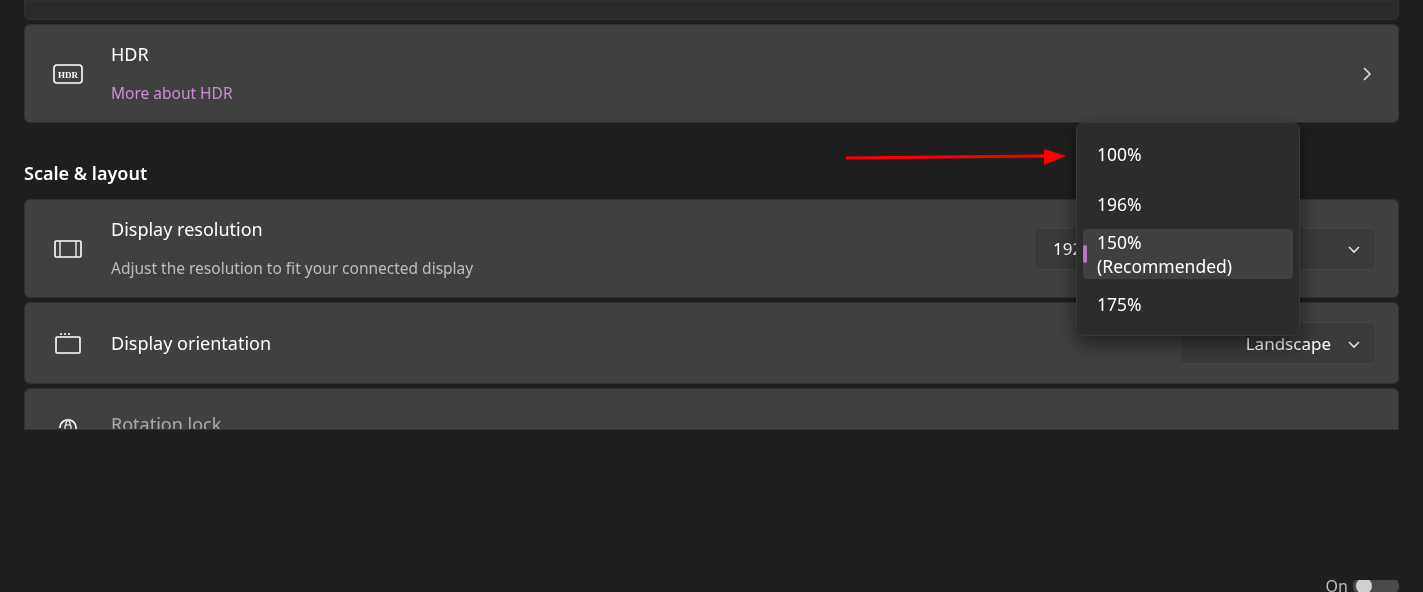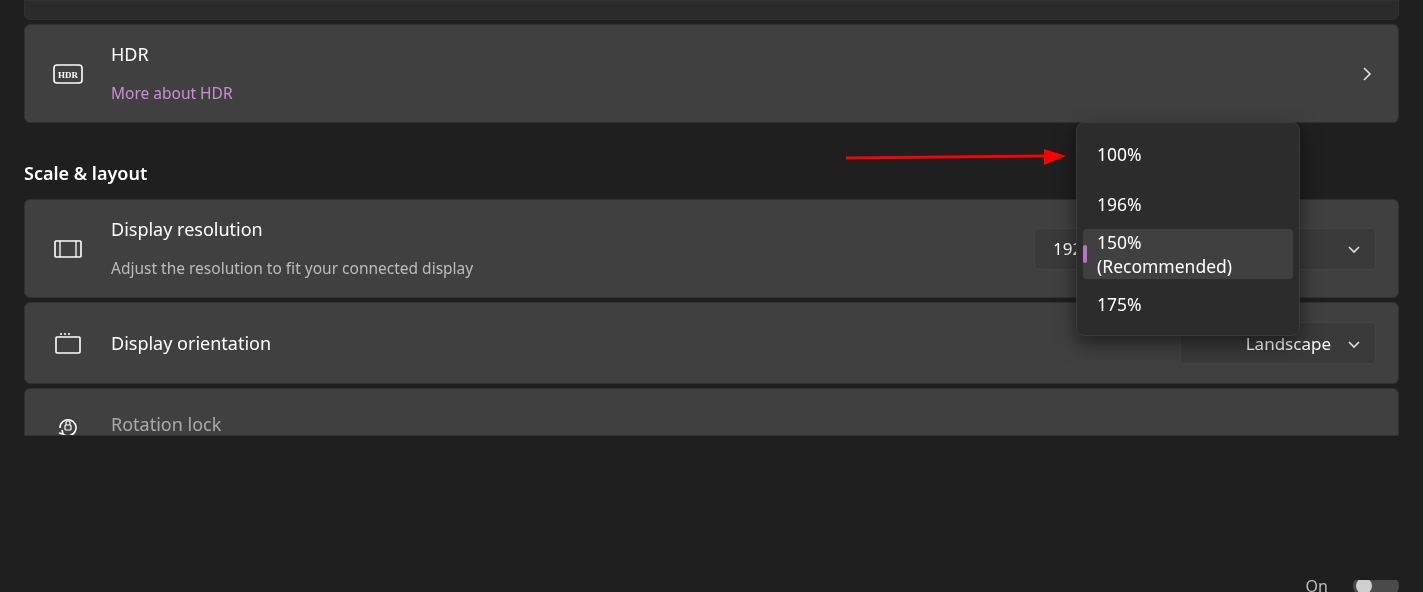--- a/index.html
+++ b/index.html
@@ -144,36 +144,36 @@
     left: 846px;
     width: 220px;
     height: 24px;
     z-index: 60;
     pointer-events: none;
   }
 
   
   .card.partial-bottom {
     border-radius: 6px 6px 0 0;
-    height: 48px;
+    height: 42px;
     padding-top: 24px;
     padding-bottom: 0;
     overflow: hidden;
     align-items: flex-start;
   }
   .card.partial-bottom .title { opacity: 0.55; }
 
   
   .toggle-peek {
     position: absolute;
     right: 24px;
     bottom: 0;
     display: flex;
     align-items: center;
-    gap: 25px;
+    gap: 5px;
     color: #bdbdbd;
     font-size: 16px;
     height: 12px;
     overflow: hidden;
   }
   .toggle-track {
     width: 46px;
     height: 22px;
     border-radius: 11px;
     background: #4a4a4a;

